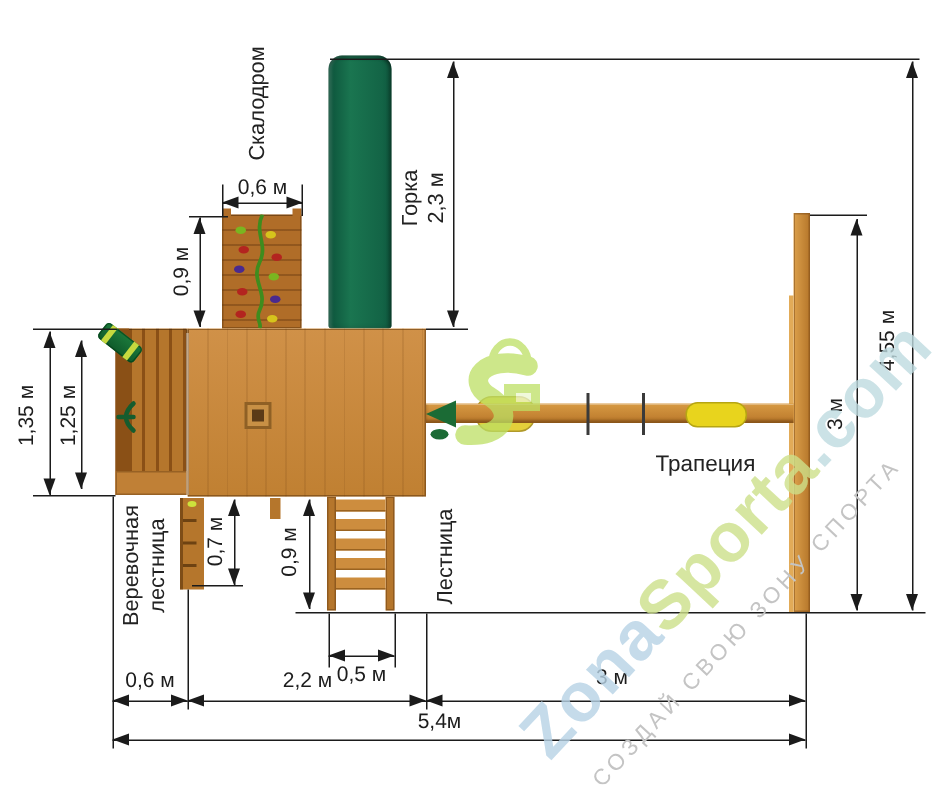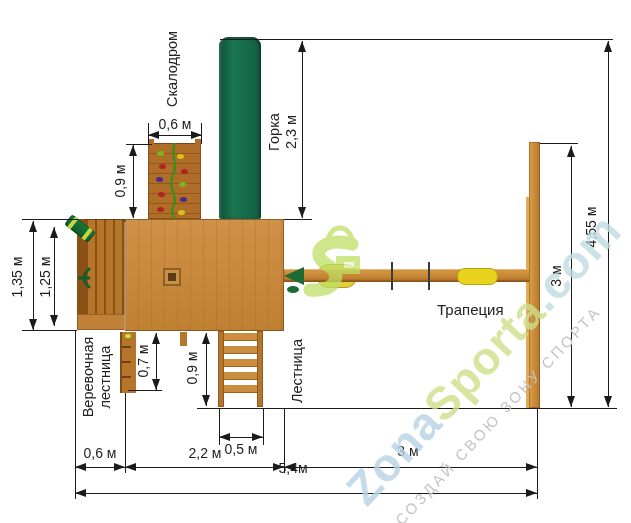--- a/index.html
+++ b/index.html
@@ -179,21 +179,21 @@
     <div class="ah" style="position: absolute; width: 0px; height: 0px; border-style: solid; border-color: transparent rgb(27, 27, 27) transparent transparent; z-index: 6; left: 125px; top: 462.5px; border-width: 4.5px 11px 4.5px 0px;"></div>
     <div class="ah" style="position: absolute; width: 0px; height: 0px; border-style: solid; border-color: transparent transparent transparent rgb(27, 27, 27); z-index: 6; left: 273px; top: 462.5px; border-width: 4.5px 0px 4.5px 11px;"></div>
     <div class="dlabel" style="left: 205px; top: 453px; z-index: 7;">2,2 м</div>
     <div class="dline" style="left: 284px; top: 466.5px; width: 253px; height: 1px; z-index: 6;"></div>
     <div class="ah" style="position: absolute; width: 0px; height: 0px; border-style: solid; border-color: transparent rgb(27, 27, 27) transparent transparent; z-index: 6; left: 284px; top: 462.5px; border-width: 4.5px 11px 4.5px 0px;"></div>
     <div class="ah" style="position: absolute; width: 0px; height: 0px; border-style: solid; border-color: transparent transparent transparent rgb(27, 27, 27); z-index: 6; left: 526px; top: 462.5px; border-width: 4.5px 0px 4.5px 11px;"></div>
     <div class="dlabel" style="left: 408px; top: 451px; z-index: 7;">3 м</div>
     <div class="dline" style="left: 75px; top: 492.5px; width: 462px; height: 1px; z-index: 6;"></div>
     <div class="ah" style="position: absolute; width: 0px; height: 0px; border-style: solid; border-color: transparent rgb(27, 27, 27) transparent transparent; z-index: 6; left: 75px; top: 488.5px; border-width: 4.5px 11px 4.5px 0px;"></div>
     <div class="ah" style="position: absolute; width: 0px; height: 0px; border-style: solid; border-color: transparent transparent transparent rgb(27, 27, 27); z-index: 6; left: 526px; top: 488.5px; border-width: 4.5px 0px 4.5px 11px;"></div>
-    <div class="dlabel" style="left: 293px; top: 468px; z-index: 7;">5,4м</div>
+    <div class="dlabel" style="left: 293px; top: 480px; z-index: 7;">5,4м</div>
     <div class="dline" style="left: 132.5px; top: 145px; width: 1px; height: 73px; z-index: 6;"></div>
     <div class="ah" style="position: absolute; width: 0px; height: 0px; border-style: solid; border-color: transparent transparent rgb(27, 27, 27); z-index: 6; left: 128.5px; top: 145px; border-width: 0px 4.5px 11px;"></div>
     <div class="ah" style="position: absolute; width: 0px; height: 0px; border-style: solid; border-color: rgb(27, 27, 27) transparent transparent; z-index: 6; left: 128.5px; top: 207px; border-width: 11px 4.5px 0px;"></div>
     <div class="dlabel rot" style="left: 120px; top: 181px; z-index: 7;">0,9 м</div>
     <div class="dline" style="left: 301.5px; top: 41px; width: 1px; height: 177px; z-index: 6;"></div>
     <div class="ah" style="position: absolute; width: 0px; height: 0px; border-style: solid; border-color: transparent transparent rgb(27, 27, 27); z-index: 6; left: 297.5px; top: 41px; border-width: 0px 4.5px 11px;"></div>
     <div class="ah" style="position: absolute; width: 0px; height: 0px; border-style: solid; border-color: rgb(27, 27, 27) transparent transparent; z-index: 6; left: 297.5px; top: 207px; border-width: 11px 4.5px 0px;"></div>
     <div class="dline" style="left: 32.5px; top: 221px; width: 1px; height: 109px; z-index: 6;"></div>
     <div class="ah" style="position: absolute; width: 0px; height: 0px; border-style: solid; border-color: transparent transparent rgb(27, 27, 27); z-index: 6; left: 28.5px; top: 221px; border-width: 0px 4.5px 11px;"></div>
     <div class="ah" style="position: absolute; width: 0px; height: 0px; border-style: solid; border-color: rgb(27, 27, 27) transparent transparent; z-index: 6; left: 28.5px; top: 319px; border-width: 11px 4.5px 0px;"></div>

